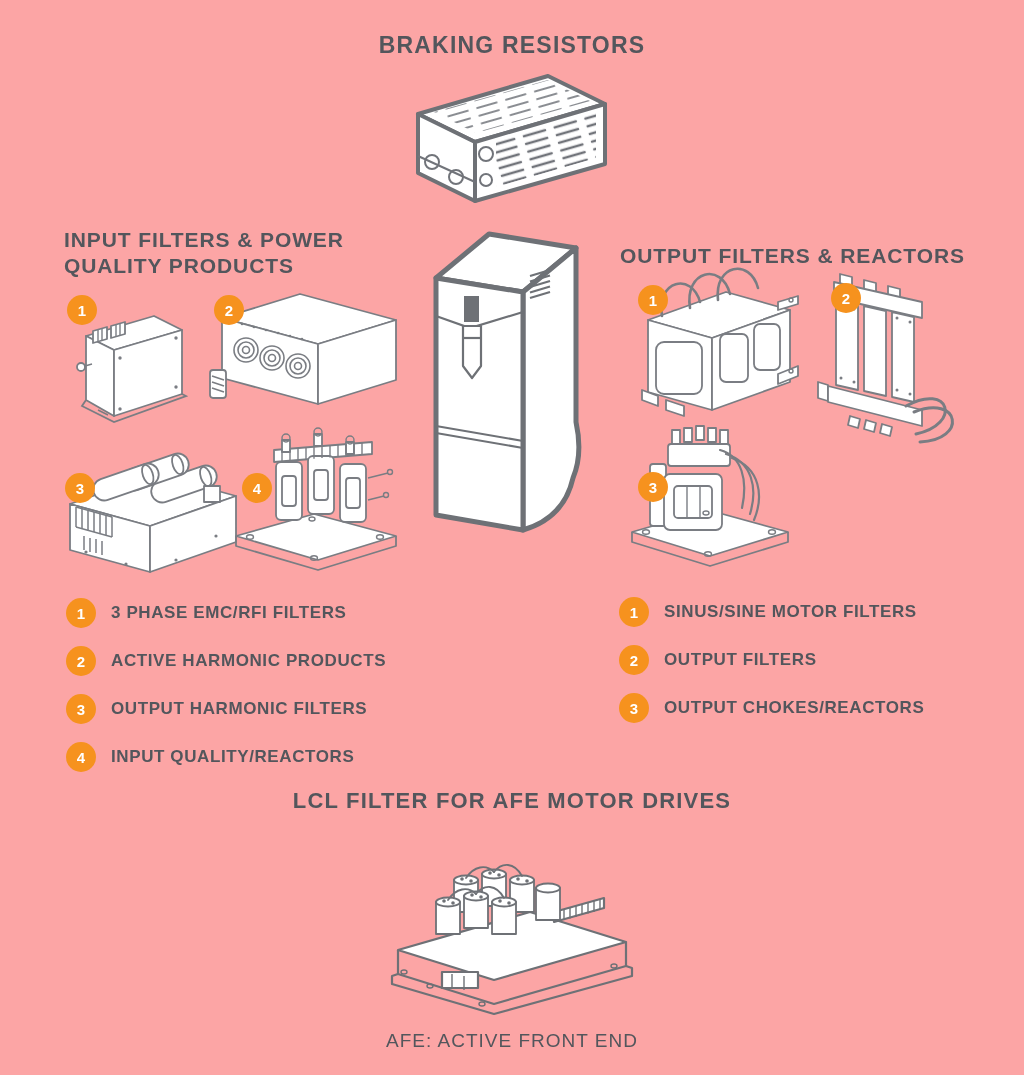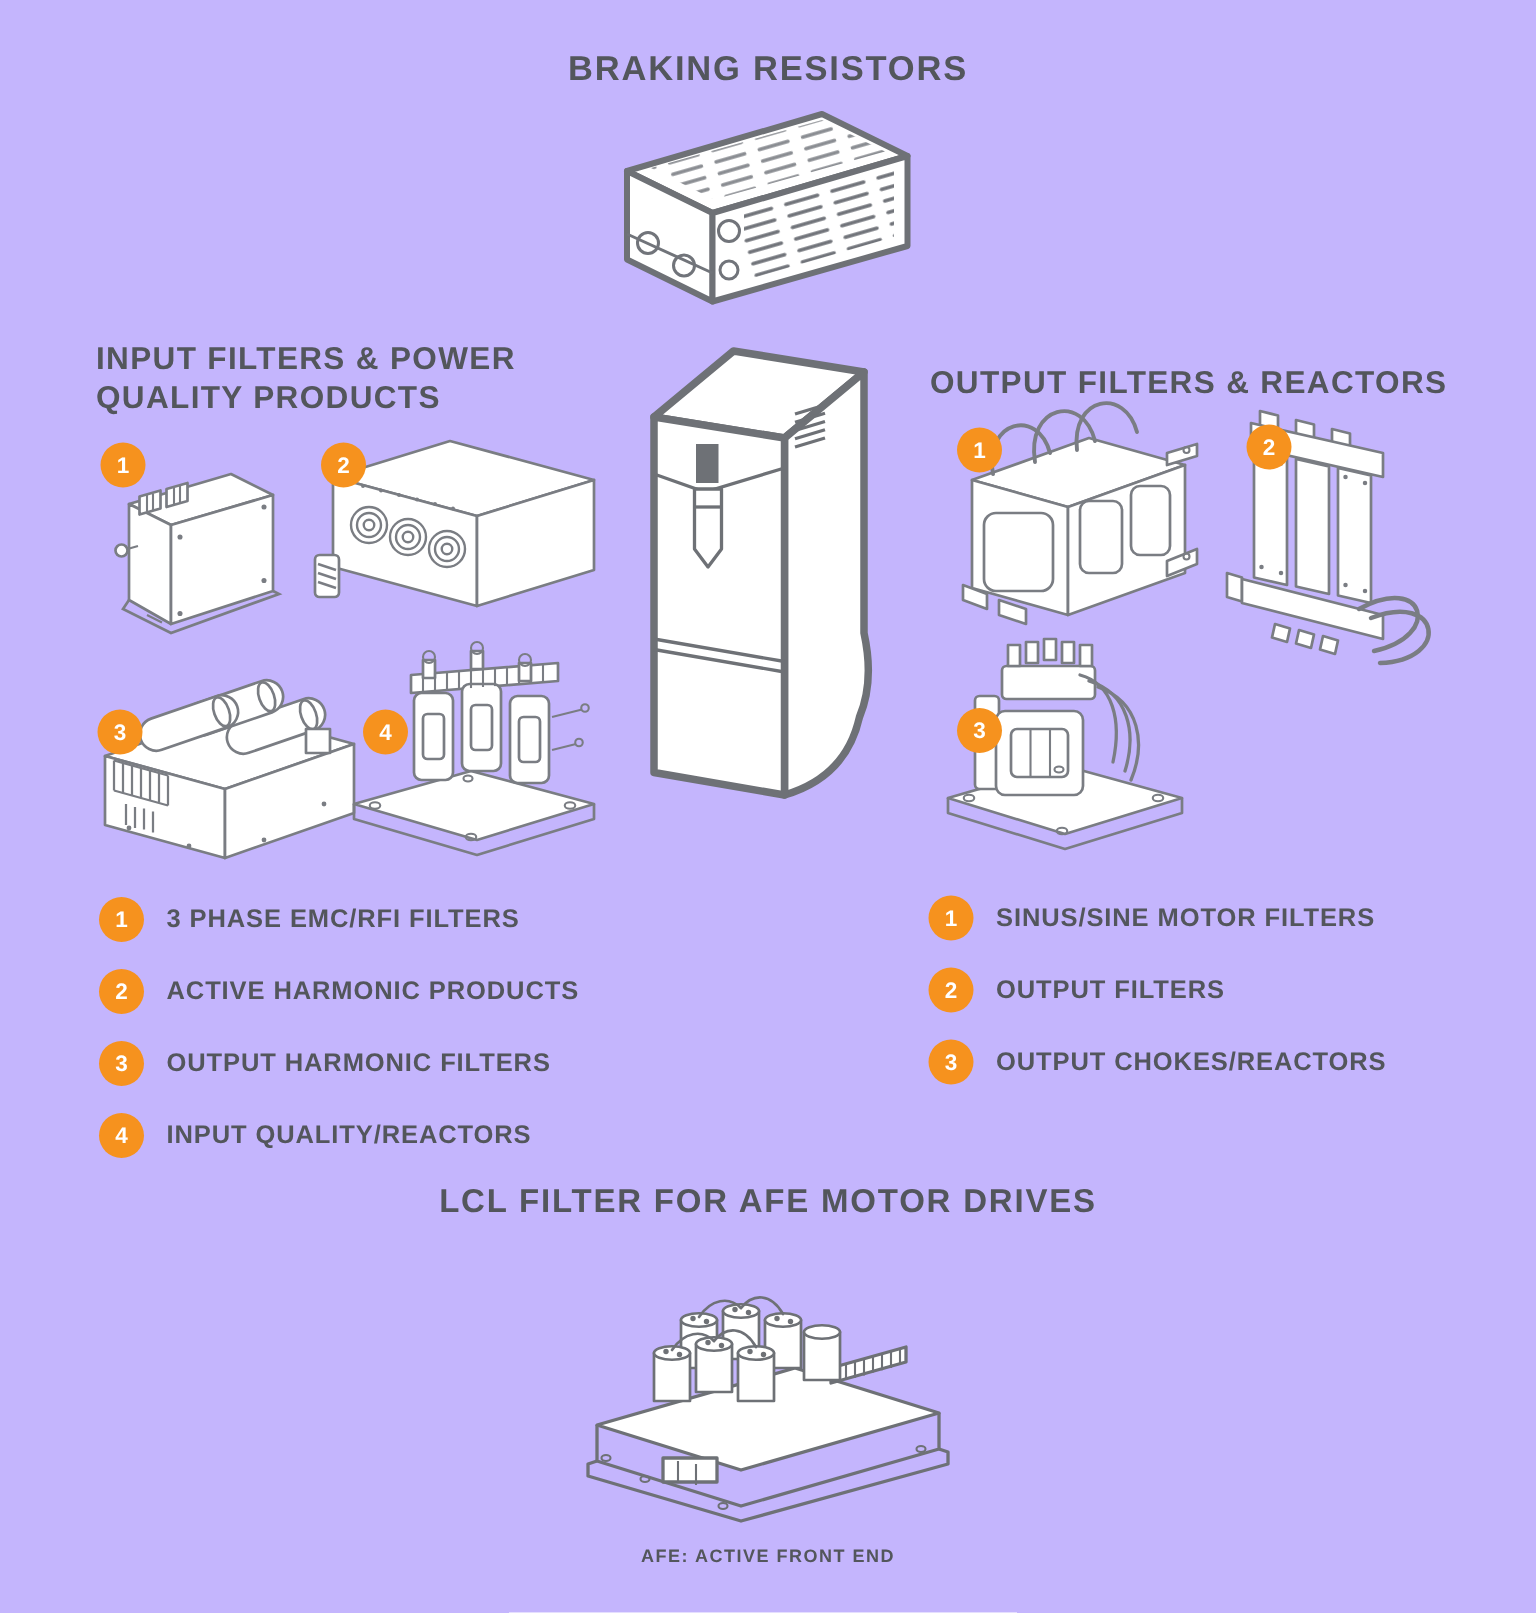--- a/index.html
+++ b/index.html
@@ -1,25 +1,25 @@
 <!DOCTYPE html>
 <html><head>
 <meta charset="utf-8">
 <style>
   * { margin:0; padding:0; box-sizing:border-box; }
   html,body { background:#fff; }
   body { font-family:"Liberation Sans", sans-serif; }
-  .canvas { position:relative; width:1024px; height:1075px; background:#c4b5fd; overflow:hidden; }
+  .canvas { position:relative; width:1024px; height:1075px; background:#fca5a5; overflow:hidden; }
   .abs { position:absolute; }
   .heading { color:#53565C; font-weight:bold; letter-spacing:1.2px; }
   .h-center { left:0; width:1024px; text-align:center; }
   .title-main { font-size:23px; }
   .title-section { font-size:21px; line-height:1.24; letter-spacing:0.9px; }
   .title-lcl { font-size:22px; }
-  .caption { color:#53565C; font-weight:bold; font-size:12px; letter-spacing:1px; }
+  .caption { color:#53565C; font-weight:normal; font-size:19px; letter-spacing:1px; }
   .badge {
     position:absolute; width:30px; height:30px; border-radius:50%;
     background:#F6921E; color:#fff; display:flex; align-items:center; justify-content:center;
     font-size:15px; font-weight:bold;
   }
   .legend { position:absolute; display:flex; flex-direction:column; gap:18px; }
   .legend-row { display:flex; align-items:center; gap:15px; height:30px; }
   .legend-row .badge { position:static; flex:0 0 30px; }
   .legend-label { color:#53565C; font-weight:bold; font-size:17px; letter-spacing:0.6px; white-space:nowrap; }
   svg.illu { position:absolute; overflow:visible; }

